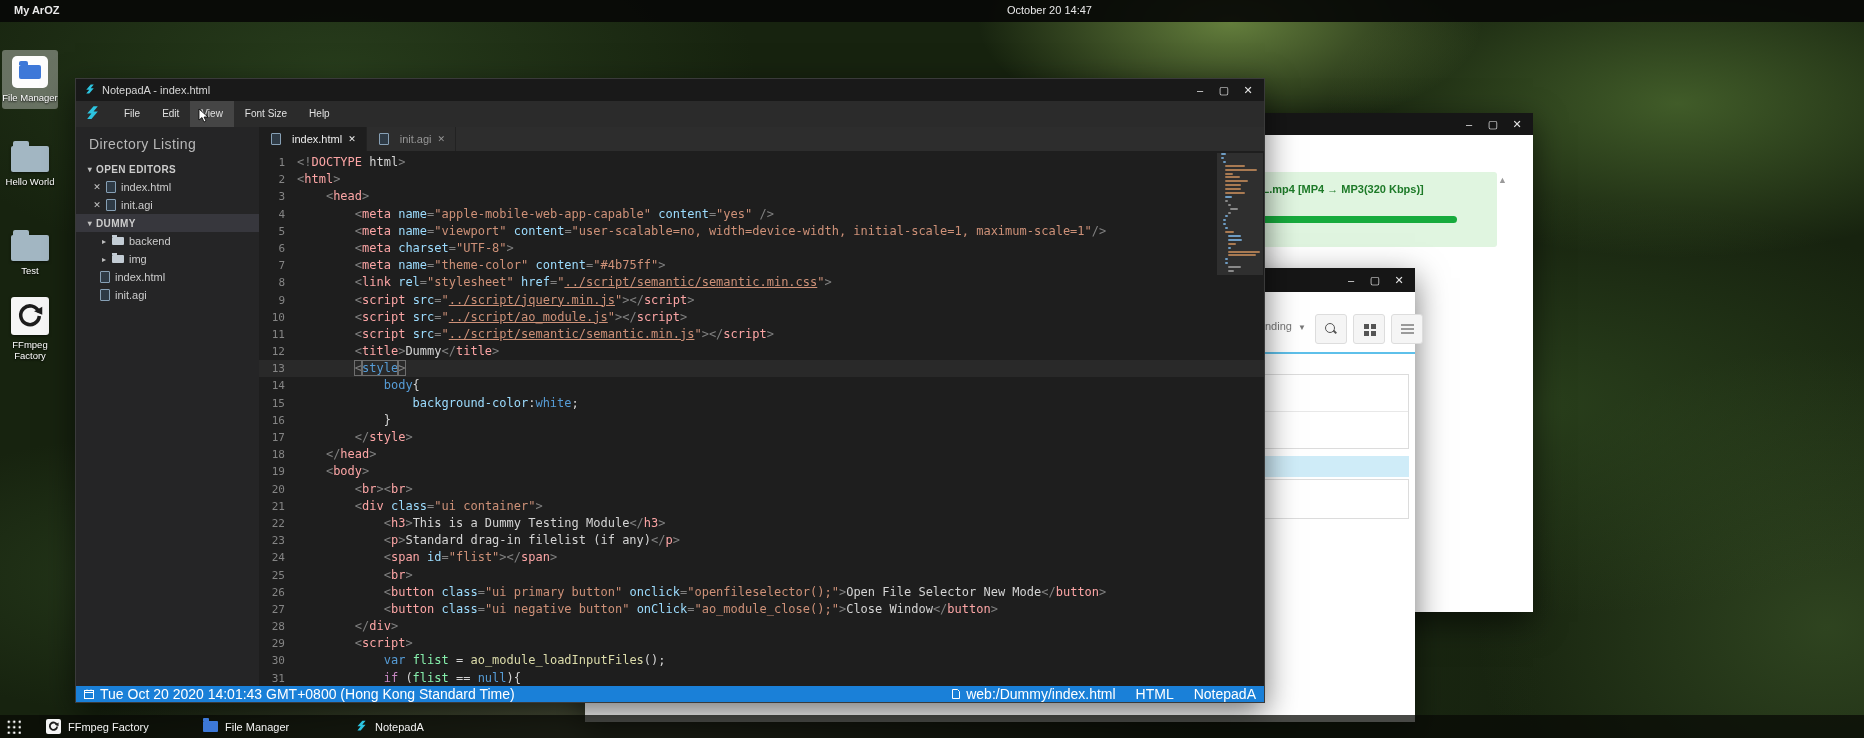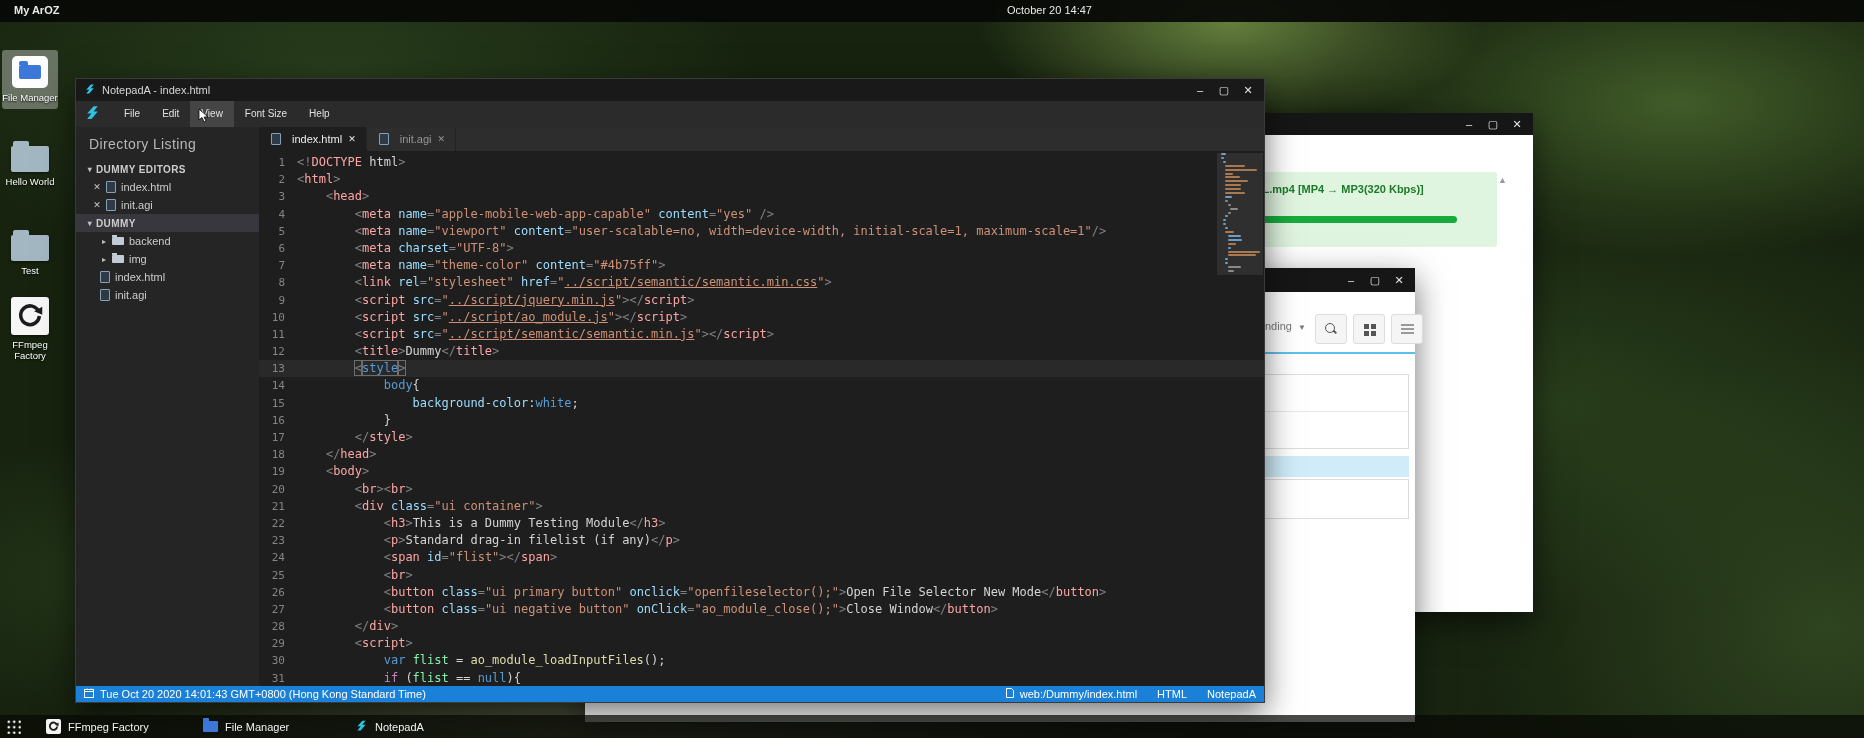--- a/index.html
+++ b/index.html
@@ -83,21 +83,21 @@
   .kc{color:#c586c0;} .fn{color:#dcdcaa;margin-top:28px;} .vr{color:#86efac;}
   .ptb{color:#808080;outline:1px solid #6d6d6d;} .tagb{color:#569cd6;outline:1px solid #6d6d6d;}
 
   
   #np-minimap{position:absolute;right:5px;top:74px;width:38px;height:200px;}
   #np-minimap .vp{position:absolute;left:-4px;top:0;width:46px;height:122px;background:rgba(210,210,210,.10);}
   .mm-bar{position:absolute;height:2px;border-radius:1px;}
 
   
   #np-status{position:absolute;left:0;bottom:0;width:100%;height:16px;background:#1a80d8;display:flex;
-             align-items:center;justify-content:space-between;color:#fff;font-size:11px;}
+             align-items:center;justify-content:space-between;color:#fff;font-size:14px;}
   #np-status .grp{display:flex;align-items:center;gap:6px;padding:0 8px;}
   #np-status .grp.right{gap:0;}
   #np-status .grp.right span{margin-left:20px;}
   .mini-ic{display:inline-block;}
 
   
   #win-ffmpeg{left:1150px;top:113px;width:383px;height:499px;background:#fff;z-index:5;}
   #ff-title{height:22px;}
   #ff-panel{position:absolute;left:16px;top:59px;width:331px;height:75px;background:#e0f5e0;border-radius:3px;}
   #ff-job{position:absolute;left:0;top:11px;width:100%;text-align:center;color:#1d7a28;font-size:11px;font-weight:bold;}
@@ -238,21 +238,21 @@
     </div>
   <svg class="cursor-arrow" style="left:122px;top:29px" width="13" height="16" viewBox="0 0 13 16">
     <path d="M1 1 L1 12 L4 9.5 L6 14 L8 13 L6 9 L10 9 Z" fill="#fff" stroke="#000" stroke-width="0.8"></path>
   </svg>
 
   <div id="np-side">
     <div class="sb-head">Directory Listing</div>
     <div id="np-tree">
         <div class="tree-row sec">
           <span class="arrow">▾</span>
-          <span>DUMMY EDITORS</span>
+          <span>OPEN EDITORS</span>
         </div>
         <div class="tree-row pad2">
           <span class="x">✕</span>
           <span class="fico"></span>
           <span>index.html</span>
         </div>
         <div class="tree-row pad2">
           <span class="x">✕</span>
           <span class="fico"></span>
           <span>init.agi</span>

